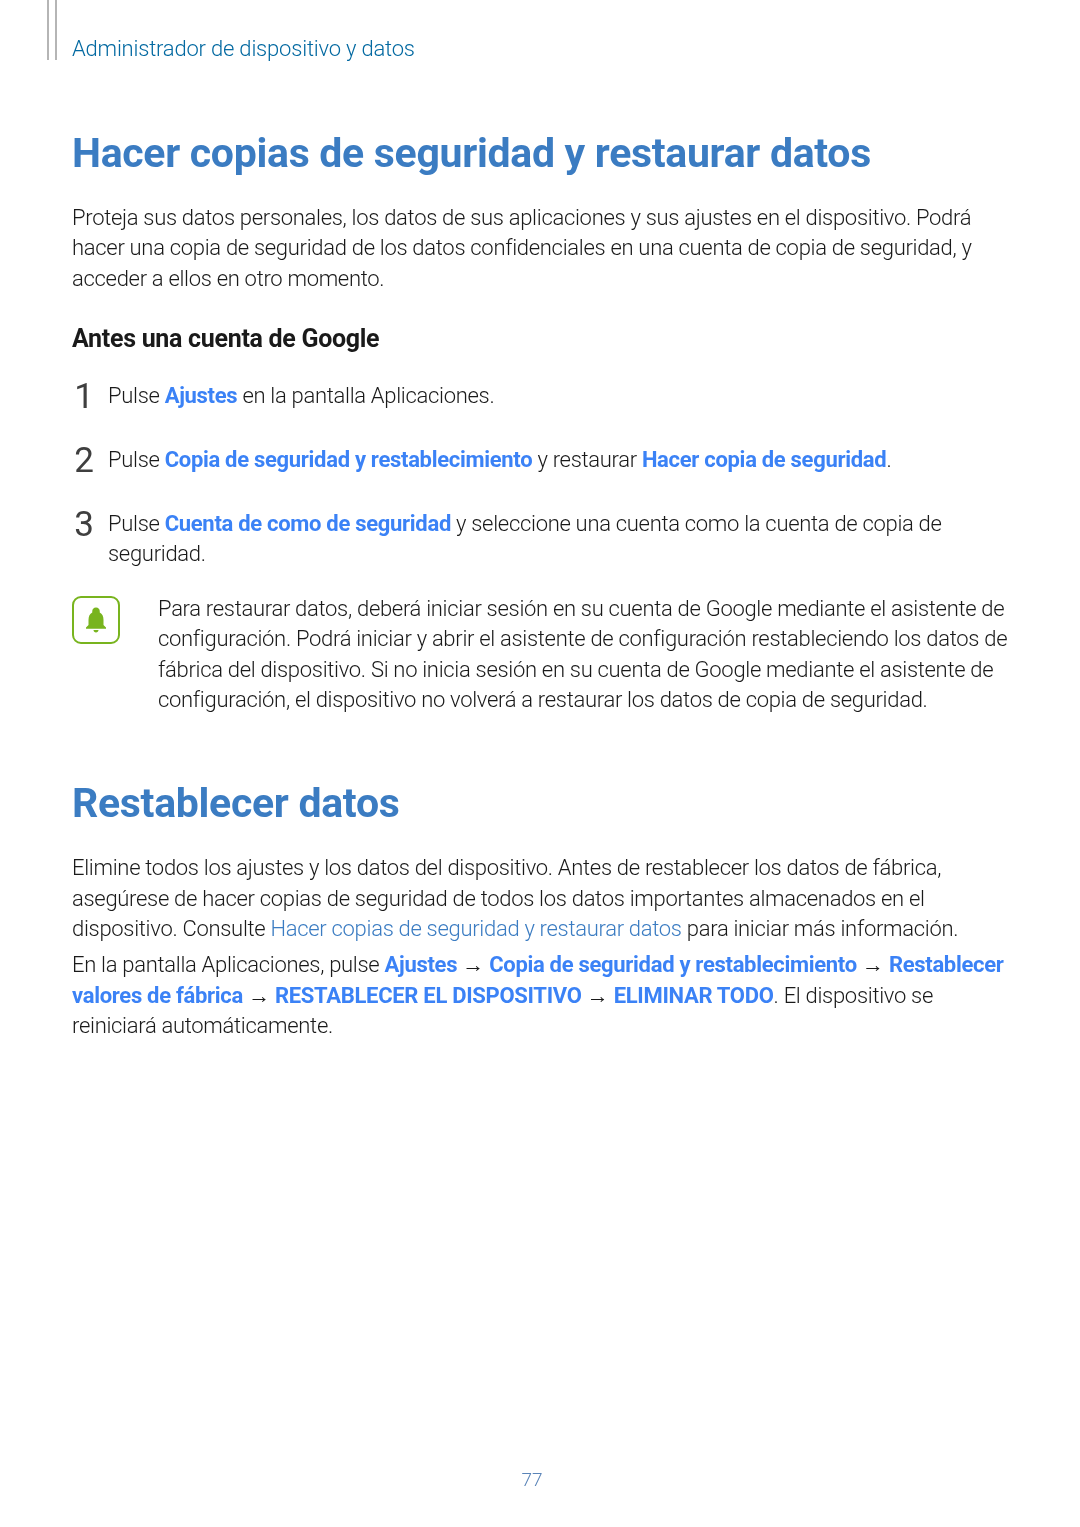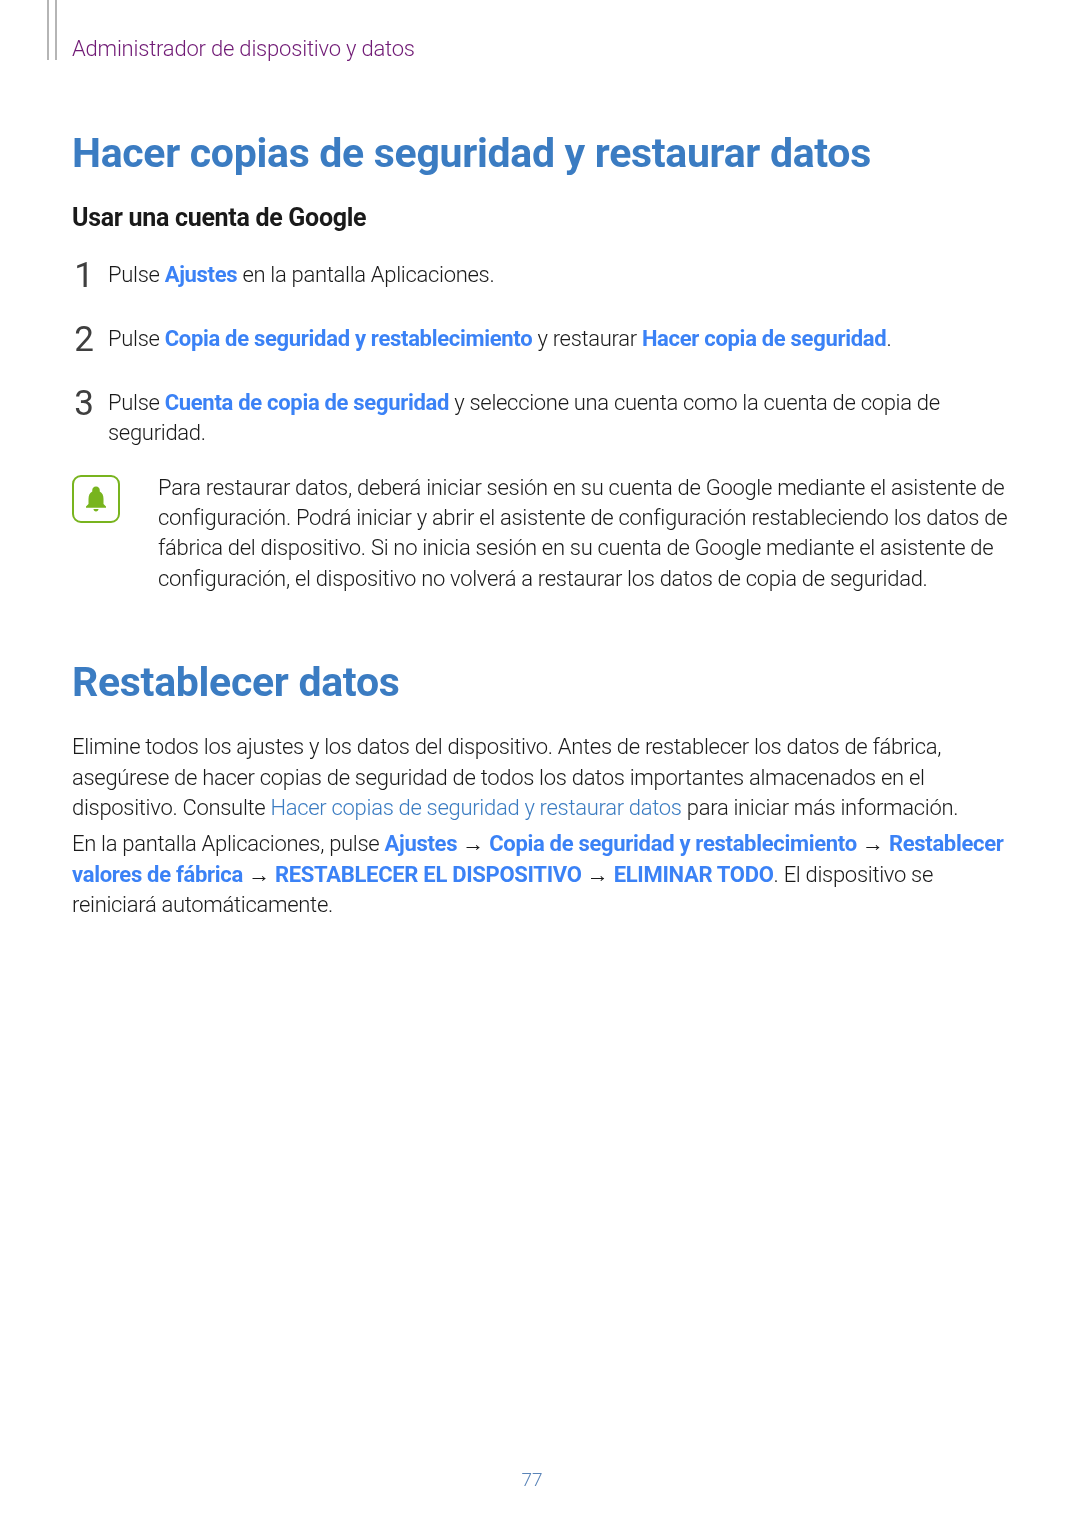--- a/index.html
+++ b/index.html
@@ -21,21 +21,21 @@
     .rule-mark {
       position: absolute;
       left: 47px;
       top: 0;
       width: 10px;
       height: 60px;
       border-left: 2px solid #b5b5b5;
       border-right: 2px solid #b5b5b5;
     }
     .breadcrumb {
-      color: #701a75;
+      color: #0369a1;
       font-size: 22px;
       font-weight: 300;
       letter-spacing: -0.2px;
       margin-bottom: 68px;
     }
     h1.main-heading {
       color: #3b7cc2;
       font-size: 41px;
       font-weight: 700;
       letter-spacing: -0.3px;
@@ -139,32 +139,33 @@
 <body>
 
 <div class="rule-mark"></div>
 
 <div class="page">
 
   <div class="breadcrumb">Administrador de dispositivo y datos</div>
 
   <h1 class="main-heading">Hacer copias de seguridad y restaurar datos</h1>
 
+  <p class="body-text">Proteja sus datos personales, los datos de sus aplicaciones y sus ajustes en el dispositivo. Podrá hacer una copia de seguridad de los datos confidenciales en una cuenta de copia de seguridad, y acceder a ellos en otro momento.</p>
 
-  <h2 class="sub-heading">Usar una cuenta de Google</h2>
+  <h2 class="sub-heading">Antes una cuenta de Google</h2>
 
   <ol class="steps">
     <li>
       <span>Pulse </span><b>Ajustes</b><span> en la pantalla Aplicaciones.</span>
     </li>
     <li>
       <span>Pulse </span><b>Copia de seguridad y restablecimiento</b><span> y restaurar </span><b>Hacer copia de seguridad</b><span>.</span>
     </li>
     <li>
-      <span>Pulse </span><b>Cuenta de copia de seguridad</b><span> y seleccione una cuenta como la cuenta de copia de seguridad.</span>
+      <span>Pulse </span><b>Cuenta de como de seguridad</b><span> y seleccione una cuenta como la cuenta de copia de seguridad.</span>
     </li>
   </ol>
 
   <div class="note-row">
     <div class="note-icon-box">
       <svg viewBox="0 0 24 24" fill="#78b41e">
         <path d="M12 2 C10 2 9 3.5 9 5 L9 6 C7 7 6 9 6 12 L6 16 L4 18 L4 19 L20 19 L20 18 L18 16 L18 12 C18 9 17 7 15 6 L15 5 C15 3.5 14 2 12 2 Z M10 20 C10 21.1 10.9 22 12 22 C13.1 22 14 21.1 14 20 L10 20 Z"></path>
       </svg>
     </div>
     <div class="note-text">Para restaurar datos, deberá iniciar sesión en su cuenta de Google mediante el asistente de configuración. Podrá iniciar y abrir el asistente de configuración restableciendo los datos de fábrica del dispositivo. Si no inicia sesión en su cuenta de Google mediante el asistente de configuración, el dispositivo no volverá a restaurar los datos de copia de seguridad.</div>

